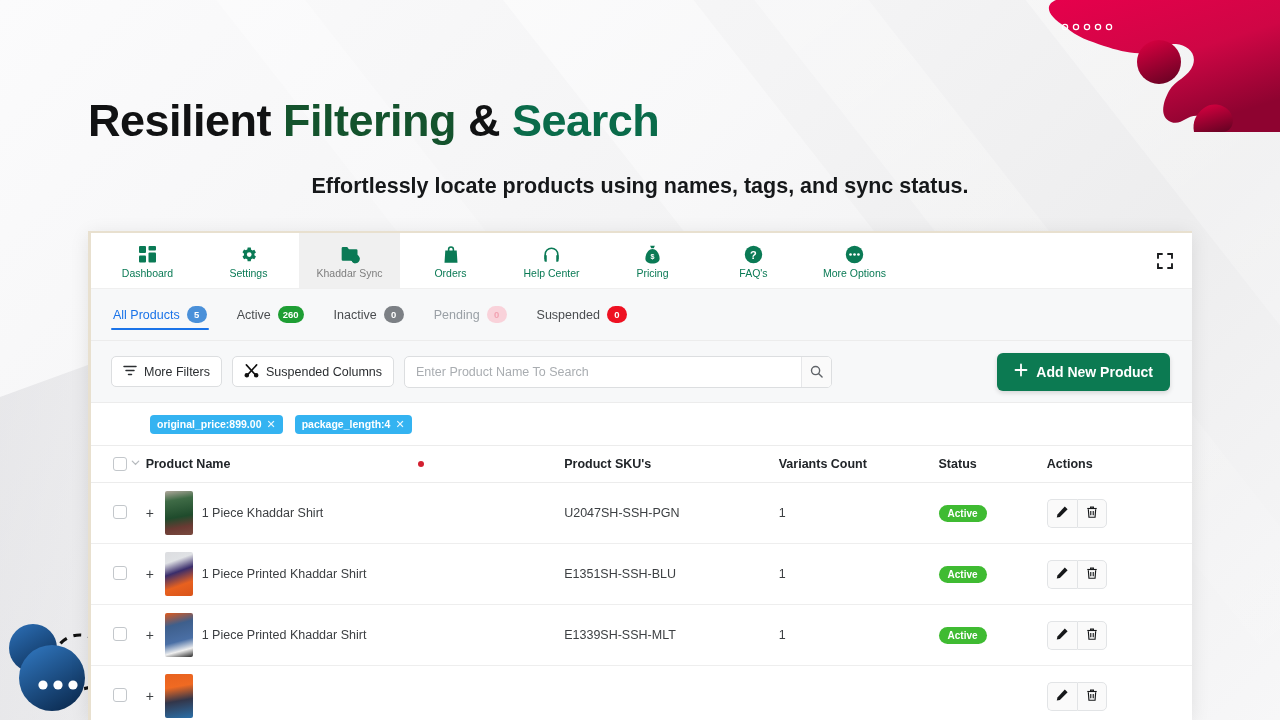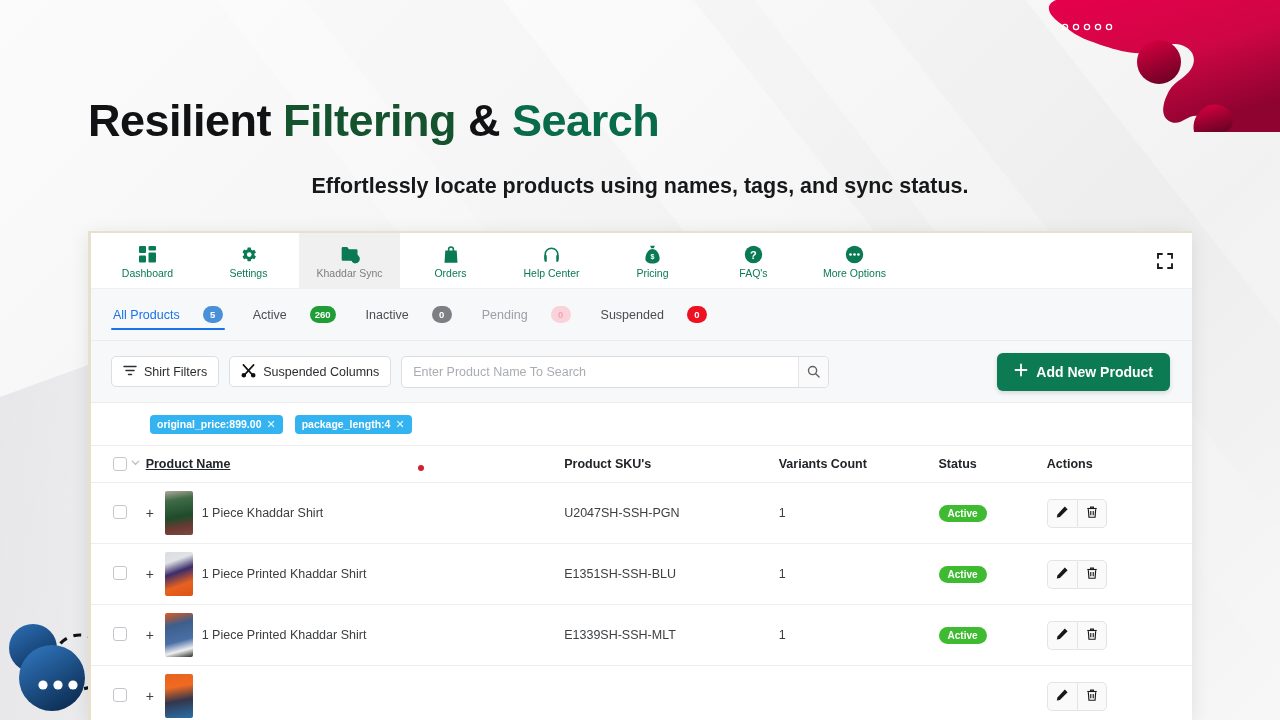--- a/index.html
+++ b/index.html
@@ -87,21 +87,21 @@
   #expand-btn {
     position: absolute; right: 18px; top: 50%; transform: translateY(-50%);
     width: 18px; height: 18px; cursor: pointer;
   }
 
   
   #tabs {
     height: 52px; background: #f7f8f9; display: flex; align-items: center;
     padding: 0 0 0 20px; gap: 26px; border-bottom: 1px solid #ececec;
   }
-  .tab { display:flex; align-items:center; gap:23px; font-size:12.5px; color:#4a4d50;
+  .tab { display:flex; align-items:center; gap:7px; font-size:12.5px; color:#4a4d50;
          cursor:pointer; height:100%; position: relative; padding: 0 2px; }
   .tab.active { color: #1a73e8; }
   .tab.active::after {
     content:''; position:absolute; left:0; right:0; bottom:10px; height:2.5px;
     background:#1a73e8; border-radius:2px;
   }
   .badge {
     min-width: 20px; height: 17px; padding: 0 5px; border-radius: 9px;
     font-size: 9.5px; font-weight: 700; color: #fff;
     display: inline-flex; align-items: center; justify-content: center;
@@ -166,21 +166,21 @@
   .c-stat  { width: 103px; }
   .c-act   { width: 138px; }
   #table th.c-chk { padding-left:22px; }
 
   .hdr-chk { display:flex; align-items:center; gap:3px; }
   .box {
     width:14px; height:14px; border:1px solid #c3c7cb; border-radius:3px;
     background:#fff; display:inline-block; cursor:pointer;
   }
   .red-dot { width:6px; height:6px; background:#d32030; border-radius:50%; display:inline-block; }
-  .hdr-name-inner { display:flex; align-items:flex-end;text-decoration:underline; }
+  .hdr-name-inner { display:flex; align-items:center; }
   .hdr-name-inner .spacer { flex:1; }
 
   .cell-name { display:flex; align-items:center; gap:9px; }
   .plus { color:#3d4043; font-size:14px; width:10px; cursor:pointer; }
   .thumb {
     width: 28px; height: 44px; border-radius:2px; flex:0 0 28px;
     background-size: cover; background-position: center;
   }
   .th-1 { background: linear-gradient(170deg,#b0a79c 0%,#3f6b46 22%,#1f4b2c 58%,#6a3a33 80%,#7a4a3f 100%); }
   .th-2 { background: linear-gradient(160deg,#dcdde0 0%,#e0e2e5 22%,#3a2d6b 45%,#e8611f 72%,#d9541a 100%); }
@@ -385,21 +385,21 @@
 
   <div id="toolbar">
     <div class="tool-btn">
       <span>
         <svg width="14" height="13" viewBox="0 0 14 13" stroke="#2b2e31" stroke-width="1.5" stroke-linecap="round">
             <path d="M1 2.5h12"></path>
             <path d="M3 6.5h8"></path>
             <path d="M5.5 10.5h3"></path>
           </svg>
       </span>
-      <span>Shirt Filters</span>
+      <span>More Filters</span>
     </div>
 
     <div class="tool-btn">
       <span>
         <svg width="15" height="15" viewBox="0 0 16 16" stroke="#111" stroke-width="1.7" stroke-linecap="round" fill="none">
           <path d="M2.5 2 L13 13.5"></path>
             <path d="M13.5 2 L3 13.5"></path>
           <circle cx="3" cy="13" r="1.6" fill="#111"></circle>
             <circle cx="13" cy="13" r="1.6" fill="#111"></circle>
         </svg>

